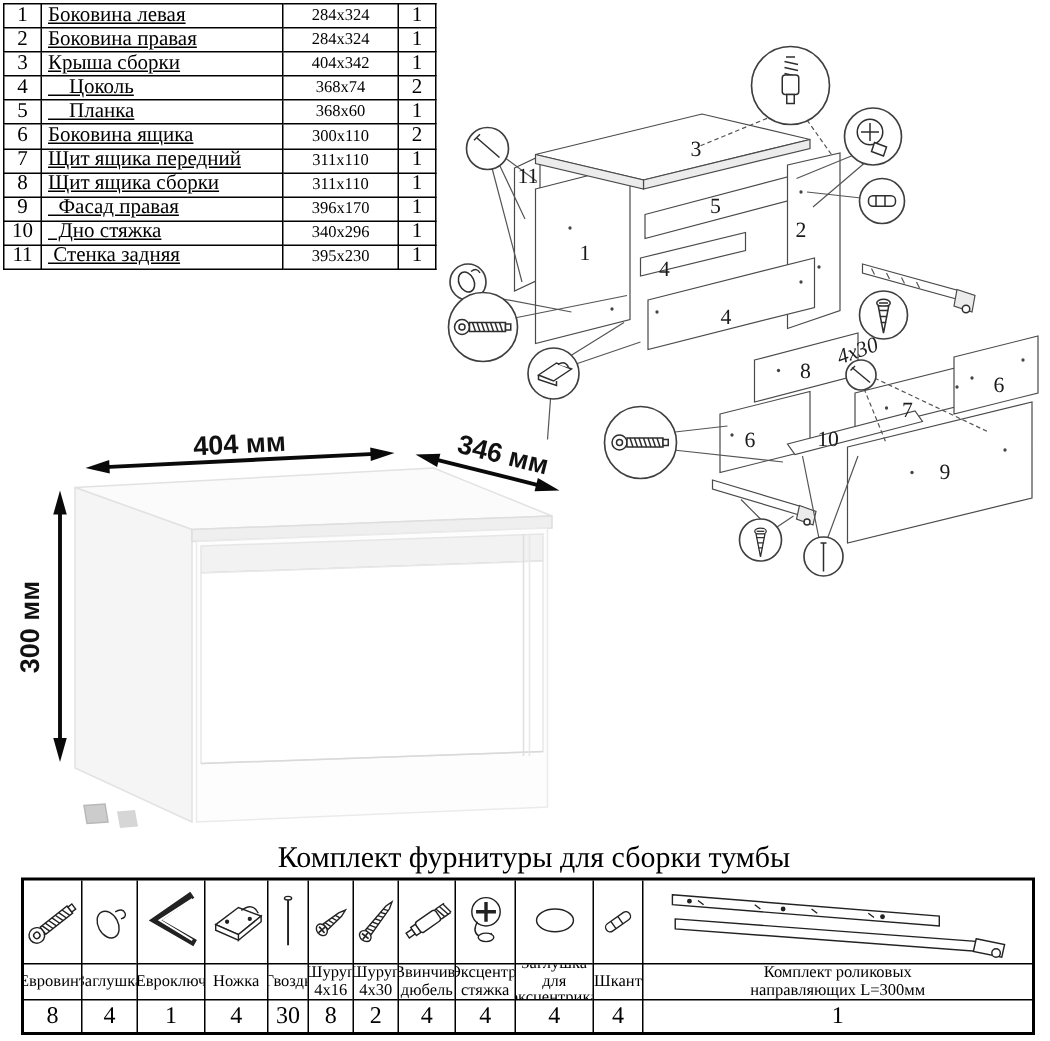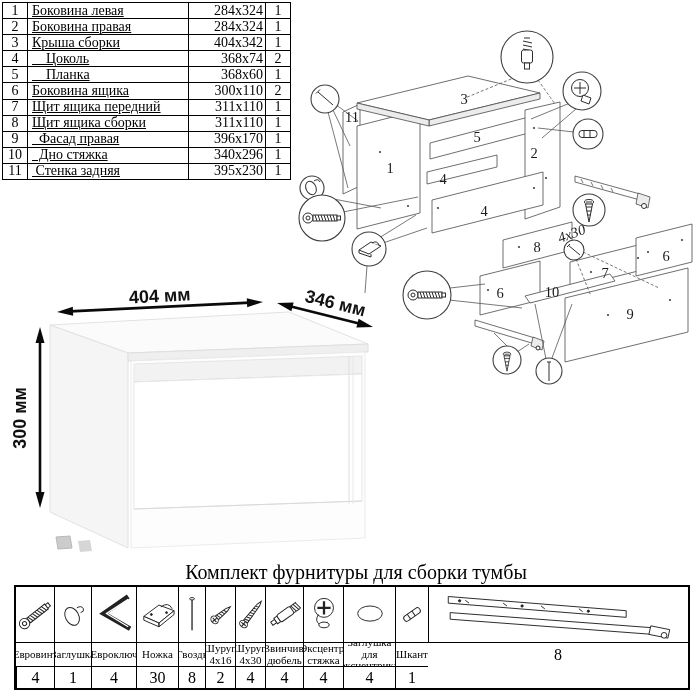--- a/index.html
+++ b/index.html
@@ -5,21 +5,21 @@
   html,body{margin:0;padding:0;background:#fff;}
   .page{position:relative;width:700px;height:694px;background:#fff;overflow:hidden;
         font-family:"Liberation Serif",serif;color:#000;}
 
   
   .parts{position:absolute;left:2px;top:2px;border-collapse:collapse;background:#fff;
          font:14px/1 "Liberation Serif",serif;}
   .parts td{border:1.6px solid #000;height:15.1px;padding:0 2px;white-space:pre;}
   .parts .cn{width:20px;text-align:center;}
   .parts .cname{width:154px;padding-left:4px;text-decoration:underline;}
-  .parts .csize{width:72px;text-align:right;font-size:14px;}
+  .parts .csize{width:72px;text-align:center;font-size:11px;}
   .parts .cqty{width:20px;text-align:center;}
 
   
   .exploded{position:absolute;left:288px;top:0;width:412px;height:410px;}
   .exploded .panel{fill:#fff;stroke:#4a4a4a;stroke-width:.8;}
   .exploded .pedge{fill:#ececec;stroke:#4a4a4a;stroke-width:.8;}
   .exploded .callout{fill:#fff;stroke:#3f3f3f;stroke-width:1.1;}
   .exploded .glyph{fill:#fff;stroke:#2e2e2e;stroke-width:1;}
   .exploded .lead{stroke:#555;stroke-width:.8;fill:none;}
   .exploded .leadd{stroke:#555;stroke-width:.8;fill:none;stroke-dasharray:3 2;}
@@ -414,20 +414,22 @@
 4x16</div>
     <div class="r2 hw-label">Шуруп
 4x30</div>
     <div class="r2 hw-label">Ввинчив.
 дюбель</div>
     <div class="r2 hw-label">Эксцентр.
 стяжка</div>
     <div class="r2 hw-label">Заглушка для
 эксцентрика</div>
     <div class="r2 hw-label">Шкант</div>
+    <div class="r2 hw-label">Комплект роликовых
+направляющих L=300мм</div>
 
     <div class="fc r3 hw-qty">8</div>
     <div class="r3 hw-qty">4</div>
     <div class="r3 hw-qty">1</div>
     <div class="r3 hw-qty">4</div>
     <div class="r3 hw-qty">30</div>
     <div class="r3 hw-qty">8</div>
     <div class="r3 hw-qty">2</div>
     <div class="r3 hw-qty">4</div>
     <div class="r3 hw-qty">4</div>

